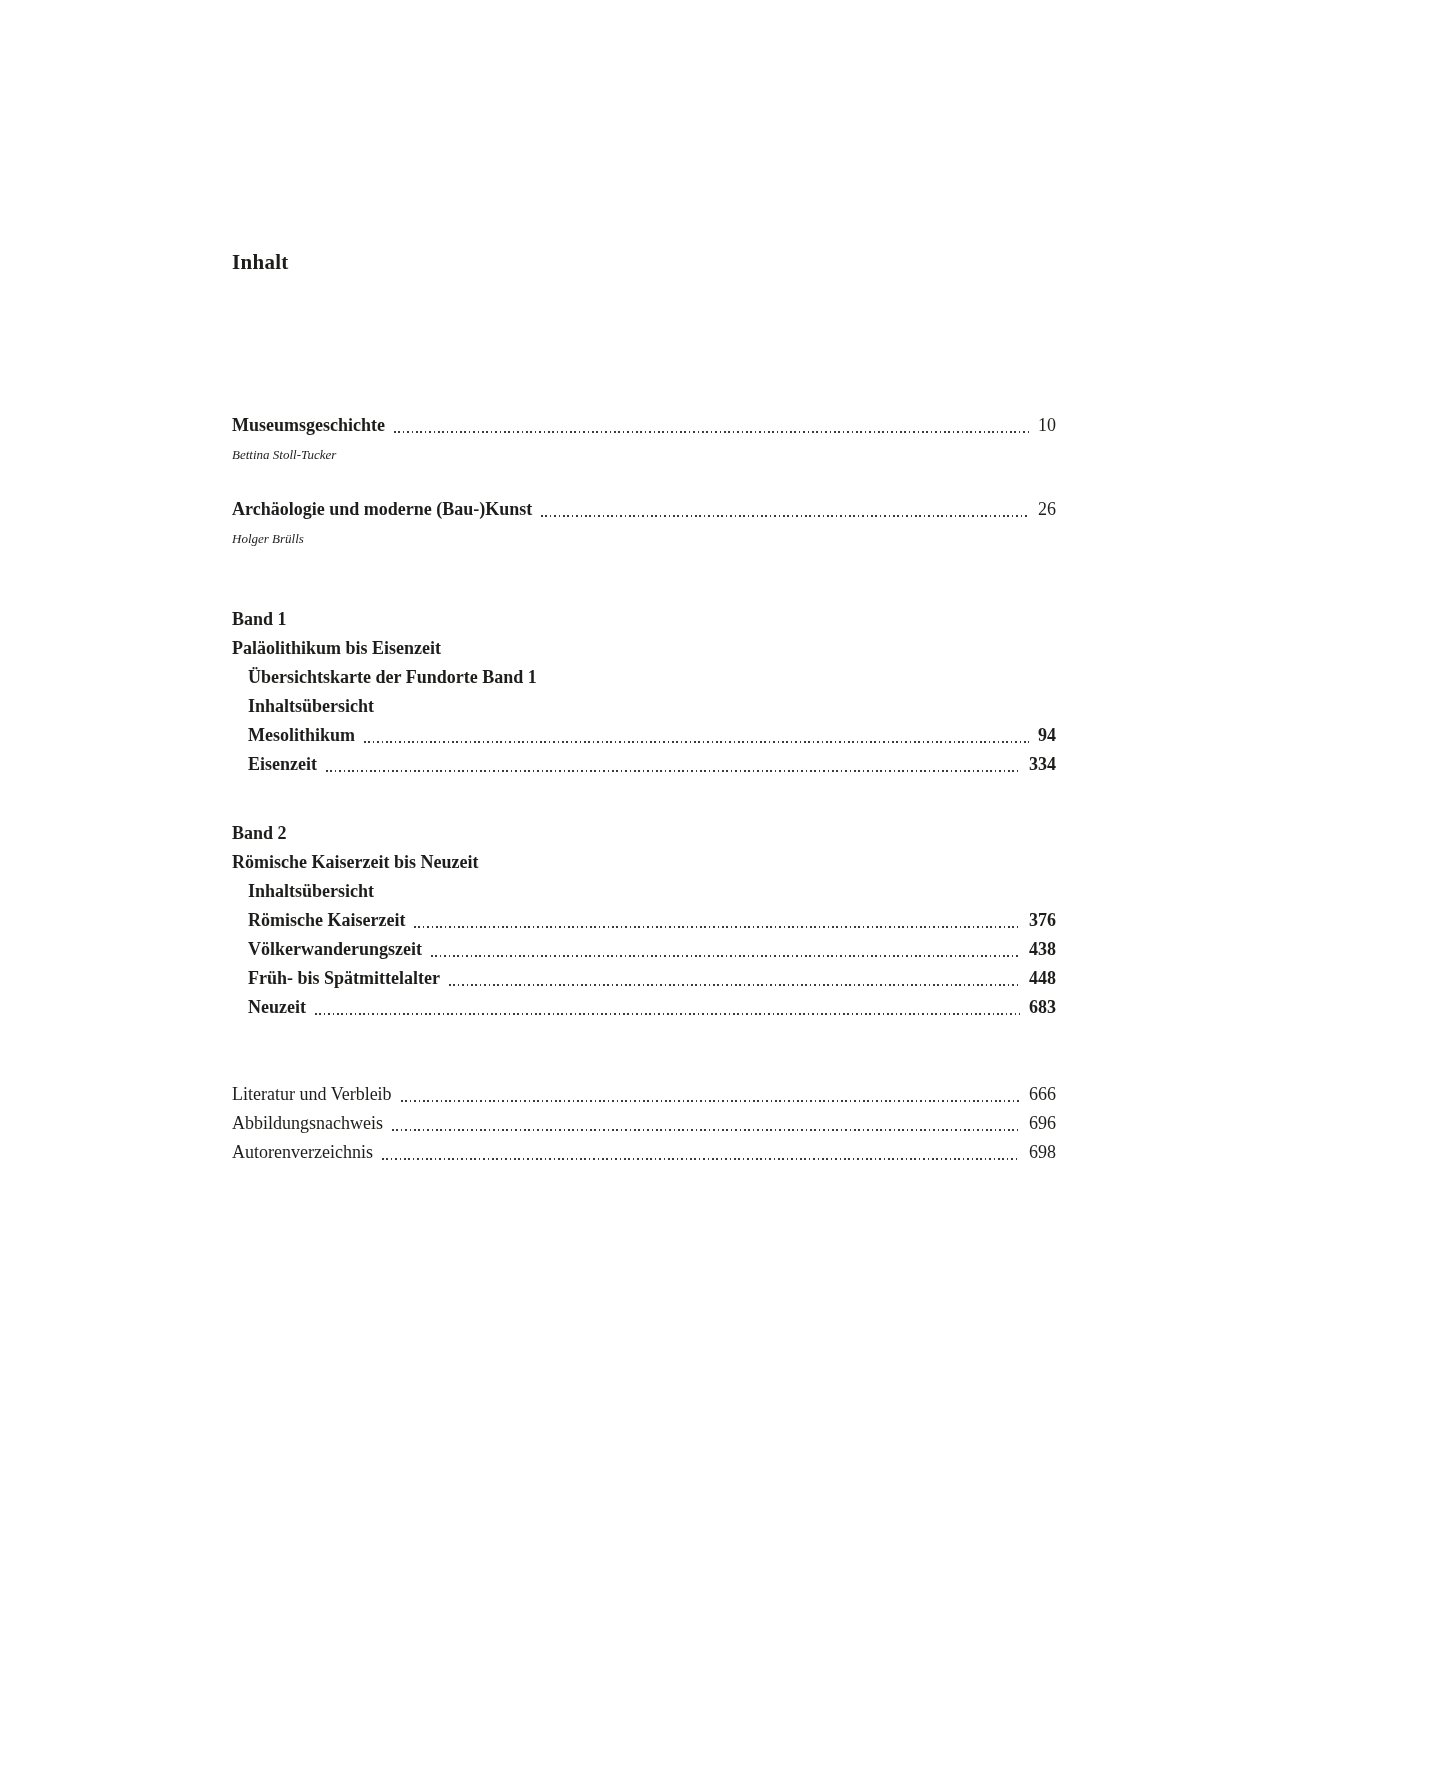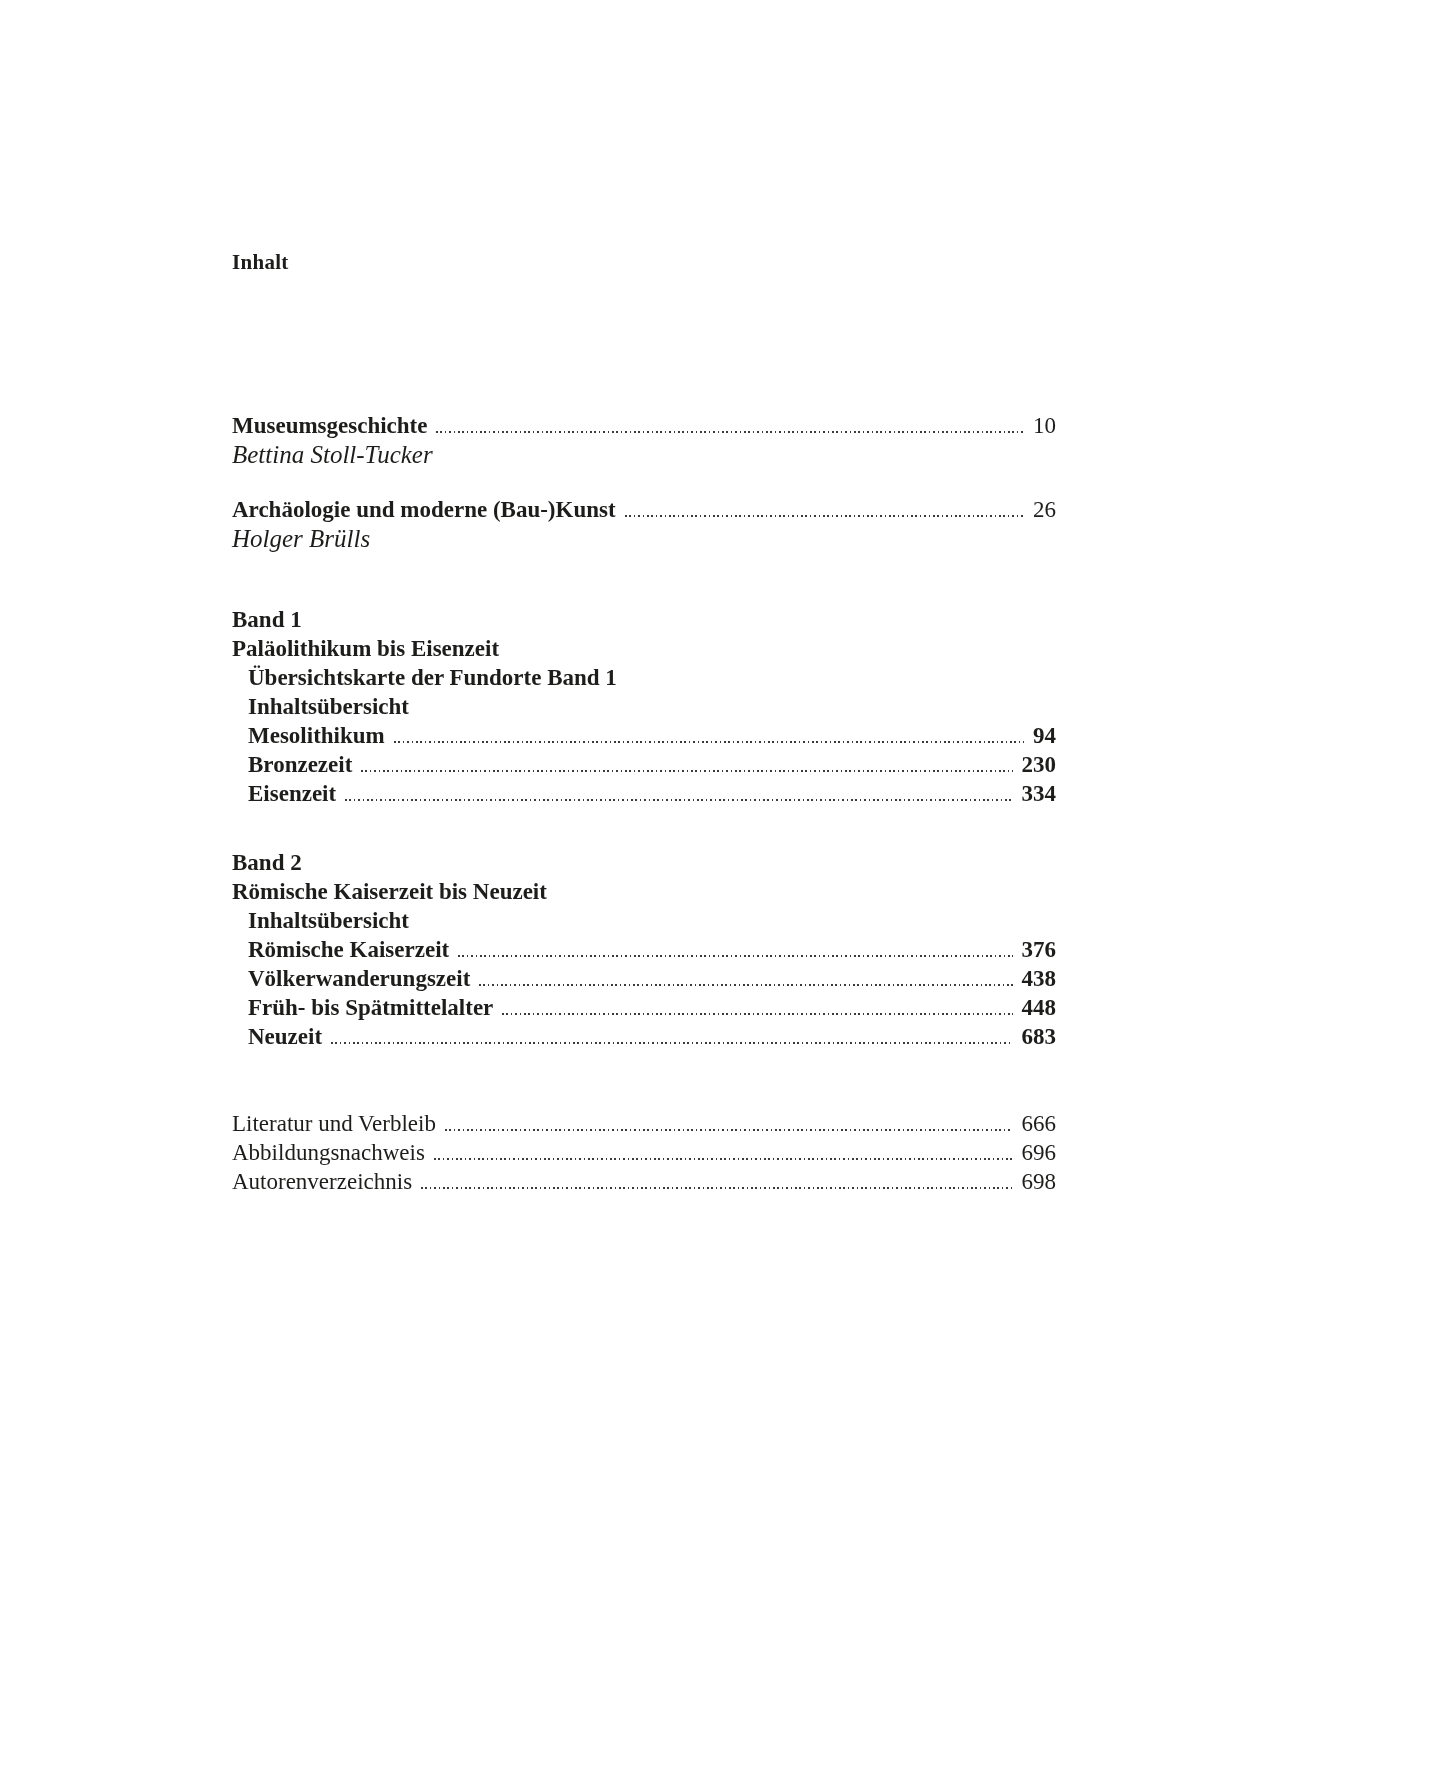--- a/index.html
+++ b/index.html
@@ -21,38 +21,38 @@
   }
   .doc-title {
     font-size: 21px;
     font-weight: bold;
     letter-spacing: 0.3px;
     margin-bottom: 136px;
   }
   .row {
     display: flex;
     align-items: flex-end;
-    font-size: 23px;
+    font-size: 18px;
     line-height: 29px;
     text-align: right;
   }
   .row .title { white-space: nowrap; }
   .bold { font-weight: bold; }
   .indent { padding-left: 16px; font-weight: bold; }
   .leader {
     flex: 1 1 auto;
     height: 1.6px;
     margin: 0 9px 7px 9px;
     min-width: 30px;
     background-image: repeating-linear-gradient(to right, #3a3a38 0, #3a3a38 1.6px, transparent 1.6px, transparent 4.4px);
   }
   .pagenum { white-space: nowrap; }
   .author {
     font-style: italic;
-    font-size: 25px;
+    font-size: 13px;
     line-height: 29px;
   }
   .entry { margin-bottom: 26px; }
   .section-band1 { margin-top: 52px; }
   .section-band2 { margin-top: 40px; }
   .section-back { margin-top: 58px; }
 </style>
 </head>
 <body>
 
@@ -90,25 +90,20 @@
         <div class="row indent">
           <span class="title">Übersichtskarte der Fundorte Band 1</span>
         </div>
         <div class="row indent">
           <span class="title">Inhaltsübersicht</span>
         </div>
         <div class="row indent">
           <span class="title">Mesolithikum</span>
           <span class="leader"></span>
           <span class="pagenum">94</span>
-        </div>
-        <div class="row indent">
-          <span class="title">Bronzezeit</span>
-          <span class="leader"></span>
-          <span class="pagenum">230</span>
         </div>
         <div class="row indent">
           <span class="title">Eisenzeit</span>
           <span class="leader"></span>
           <span class="pagenum">334</span>
         </div>
       </div>
     </div>
 
     <div class="section-band2">

